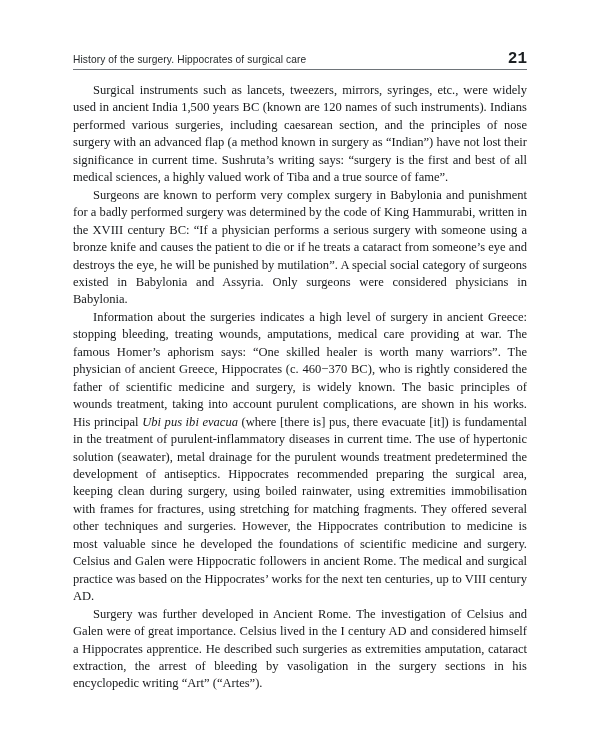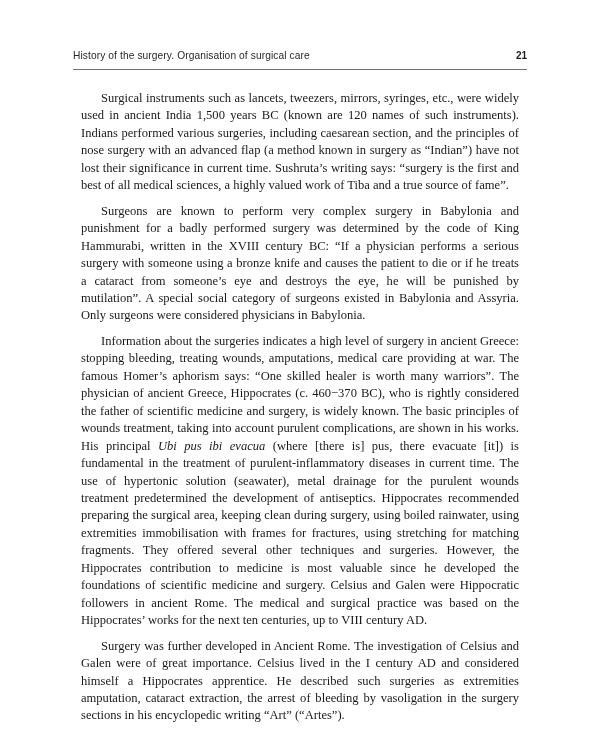--- a/index.html
+++ b/index.html
@@ -33,60 +33,60 @@
     justify-content: space-between;
   }
   .header-title {
     font-family: "Liberation Sans", "DejaVu Sans", sans-serif;
     font-size: 10.2px;
     letter-spacing: 0.01em;
     color: #25292b;
     white-space: nowrap;
   }
   .header-pageno {
-    font-family: Liberation Sans, sans-serif;
-    font-size: 10px;
+    font-family: Liberation Mono, monospace;
+    font-size: 16px;
     font-weight: bold;
     color: #1b1f21;
     margin-left: 48px;
   }
   .header-rule {
     position: absolute;
     left: 73px;
     top: 69px;
     width: 454px;
     height: 1px;
     background: #6e7479;
   }
   .body-text {
     position: absolute;
     left: 73px;
     top: 82px;
     width: 454px;
   }
   .para {
-    margin: 8px;
+    margin: 0;
     text-indent: 20px;
     text-align: justify;
     text-justify: inter-word;
     font-size: 12.55px;
     line-height: 17.45px;
     color: #17191b;
     hyphens: none;
   }
   .para i {
   }
 </style>
 </head>
 <body>
 
 <div class="page">
 
   <div class="page-header">
-    <span class="header-title">History of the surgery. Organisation of surgical care</span>
+    <span class="header-title">History of the surgery. Hippocrates of surgical care</span>
     <span class="header-pageno">21</span>
   </div>
   <div class="header-rule"></div>
 
   <div class="body-text">
     <p class="para">Surgical instruments such as lancets, tweezers, mirrors, syringes, etc., were widely used in ancient India 1,500 years BC (known are 120 names of such instruments). Indians performed various surgeries, including caesarean section, and the principles of nose surgery with an advanced flap (a method known in surgery as “Indian”) have not lost their significance in current time. Sushruta’s writing says: “surgery is the first and best of all medical sciences, a highly valued work of Tiba and a true source of fame”.</p>
     <p class="para">Surgeons are known to perform very complex surgery in Babylonia and punishment for a badly performed surgery was determined by the code of King Hammurabi, written in the XVIII century BC: “If a physician performs a serious surgery with someone using a bronze knife and causes the patient to die or if he treats a cataract from someone’s eye and destroys the eye, he will be punished by mutilation”. A special social category of surgeons existed in Babylonia and Assyria. Only surgeons were considered physicians in Babylonia.</p>
     <p class="para"><span>Information about the surgeries indicates a high level of surgery in ancient Greece: stopping bleeding, treating wounds, amputations, medical care providing at war. The famous Homer’s aphorism says: “One skilled healer is worth many warriors”. The physician of ancient Greece, Hippocrates (c. 460−370 BC), who is rightly considered the father of scientific medicine and surgery, is widely known. The basic principles of wounds treatment, taking into account purulent complications, are shown in his works. His principal </span><i>Ubi pus ibi evacua</i><span> (where [there is] pus, there evacuate [it]) is fundamental in the treatment of purulent-inflammatory diseases in current time. The use of hypertonic solution (seawater), metal drainage for the purulent wounds treatment predetermined the development of antiseptics. Hippocrates recommended preparing the surgical area, keeping clean during surgery, using boiled rainwater, using extremities immobilisation with frames for fractures, using stretching for matching fragments. They offered several other techniques and surgeries. However, the Hippocrates contribution to medicine is most valuable since he developed the foundations of scientific medicine and surgery. Celsius and Galen were Hippocratic followers in ancient Rome. The medical and surgical practice was based on the Hippocrates’ works for the next ten centuries, up to VIII century AD.</span></p>
     <p class="para">Surgery was further developed in Ancient Rome. The investigation of Celsius and Galen were of great importance. Celsius lived in the I century AD and considered himself a Hippocrates apprentice. He described such surgeries as extremities amputation, cataract extraction, the arrest of bleeding by vasoligation in the surgery sections in his encyclopedic writing “Art” (“Artes”).</p>
   </div>

